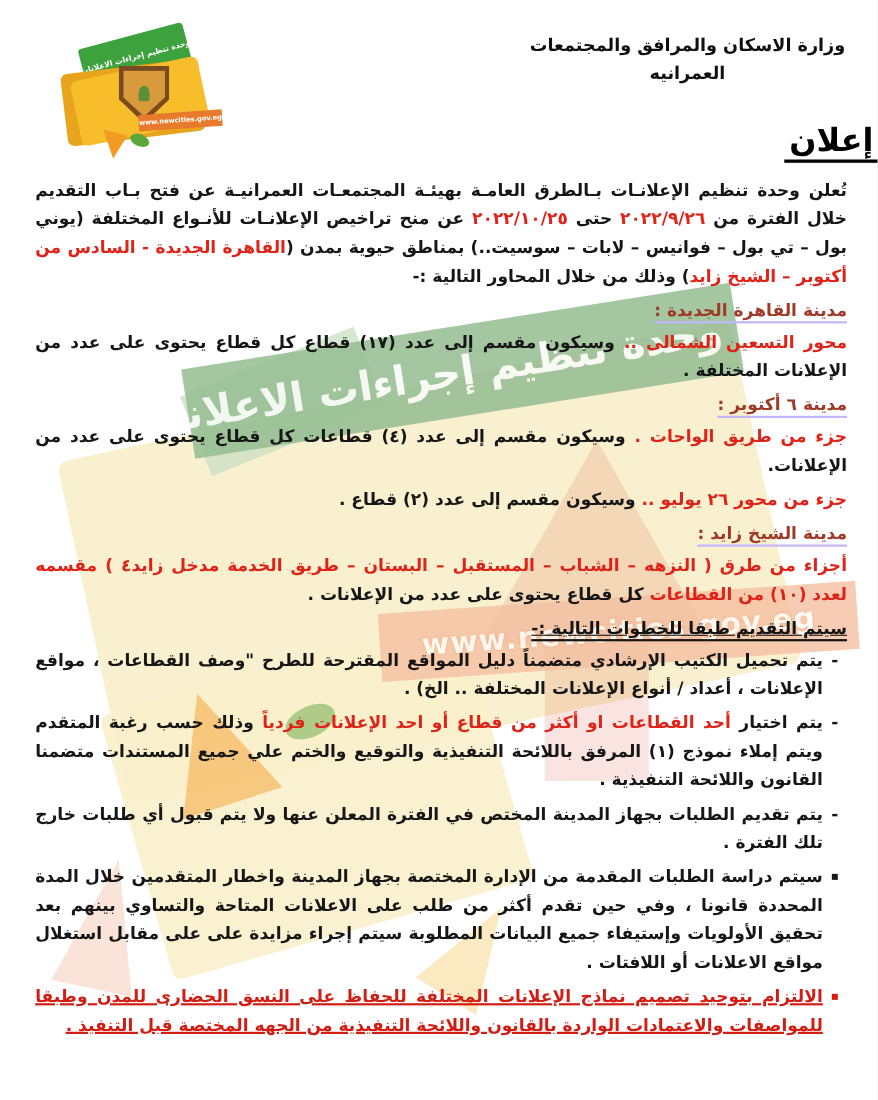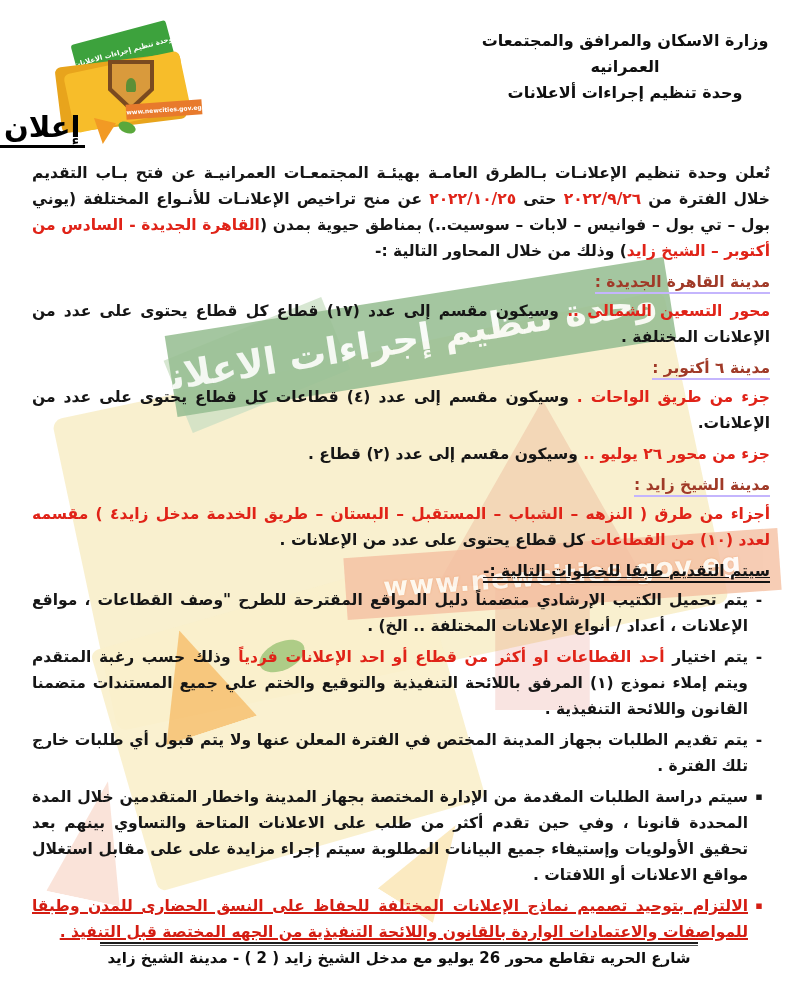--- a/index.html
+++ b/index.html
@@ -85,21 +85,21 @@
     background:#f29a24; clip-path:polygon(0 0,100% 20%,40% 100%); }
   .logo-leaf { position:absolute; left:66px; top:102px; width:18px; height:11px;
     background:#5aa83c; border-radius:50%; transform:rotate(22deg); }
 
   
   .letterhead {
     position:absolute; top:28px; left:455px; width:340px; z-index:2;
     text-align:center; direction:rtl;
     font-weight:bold; font-size:16px; line-height:26px; color:#101010;
   }
-  .doc-title { position:absolute; top:110px; left:0; right:0; text-align:left; z-index:2; }
+  .doc-title { position:absolute; top:110px; left:0; right:0; text-align:right; z-index:2; }
   .doc-title span {
     display:inline-block; font-weight:bold; font-size:29px; color:#000;
     border-bottom:3px solid #000; padding:0 4px 1px;
   }
 
   
   .body {
     position:absolute; top:160px; right:28px; left:32px; z-index:2;
     direction:rtl; text-align:justify;
     font-size:15.5px; font-weight:bold; line-height:26px; color:#161616;
@@ -158,21 +158,20 @@
         <i></i>
       </div>
     <div class="logo-ribbon">
       <span>www.newcities.gov.eg</span>
     </div>
     <div class="logo-leaf"></div>
   </div>
 
   <div class="letterhead">
     <div>وزارة الاسكان والمرافق والمجتمعات العمرانيه</div>
-    <div>وحدة تنظيم إجراءات ألاعلانات</div>
   </div>
 
   <div class="doc-title">
     <span>إعلان</span>
   </div>
 
   <div class="body" dir="rtl">
 
     <p><span>تُعلن وحدة تنظيم الإعلانـات بـالطرق العامـة بهيئـة المجتمعـات العمرانيـة عن فتح بـاب التقديم خلال الفترة من </span><span class="red">٢٠٢٢/٩/٢٦</span><span> حتى </span><span class="red">٢٠٢٢/١٠/٢٥</span><span> عن منح تراخيص الإعلانـات للأنـواع المختلفة (يوني بول – تي بول – فوانيس – لابات – سوسيت..) بمناطق حيوية بمدن (</span><span class="red">القاهرة الجديدة - السادس من أكتوبر – الشيخ زايد</span><span>) وذلك من خلال المحاور التالية :-</span></p>
 
@@ -205,18 +204,14 @@
       <span class="marker sq">▪</span>
       <div class="li-text">سيتم دراسة الطلبات المقدمة من الإدارة المختصة بجهاز المدينة واخطار المتقدمين خلال المدة المحددة قانونا ، وفي حين تقدم أكثر من طلب على الاعلانات المتاحة والتساوي بينهم بعد تحقيق الأولويات وإستيفاء جميع البيانات المطلوبة سيتم إجراء مزايدة على على مقابل استغلال مواقع الاعلانات أو اللافتات .</div>
     </div>
     <div class="li">
       <span class="marker sq red">▪</span>
       <div class="li-text red-u">الالتزام بتوحيد تصميم نماذج الإعلانات المختلفة للحفاظ على النسق الحضارى للمدن وطبقا للمواصفات والاعتمادات الواردة بالقانون واللائحة التنفيذية من الجهه المختصة قبل التنفيذ .</div>
     </div>
 
   </div>
 
-  <div class="footer">
-    <div class="footer-rule"></div>
-    <div class="footer-text">شارع الحريه تقاطع محور 26 يوليو مع مدخل الشيخ زايد ( 2 ) - مدينة الشيخ زايد</div>
-  </div>
 
 </div>
 
 </body></html>

